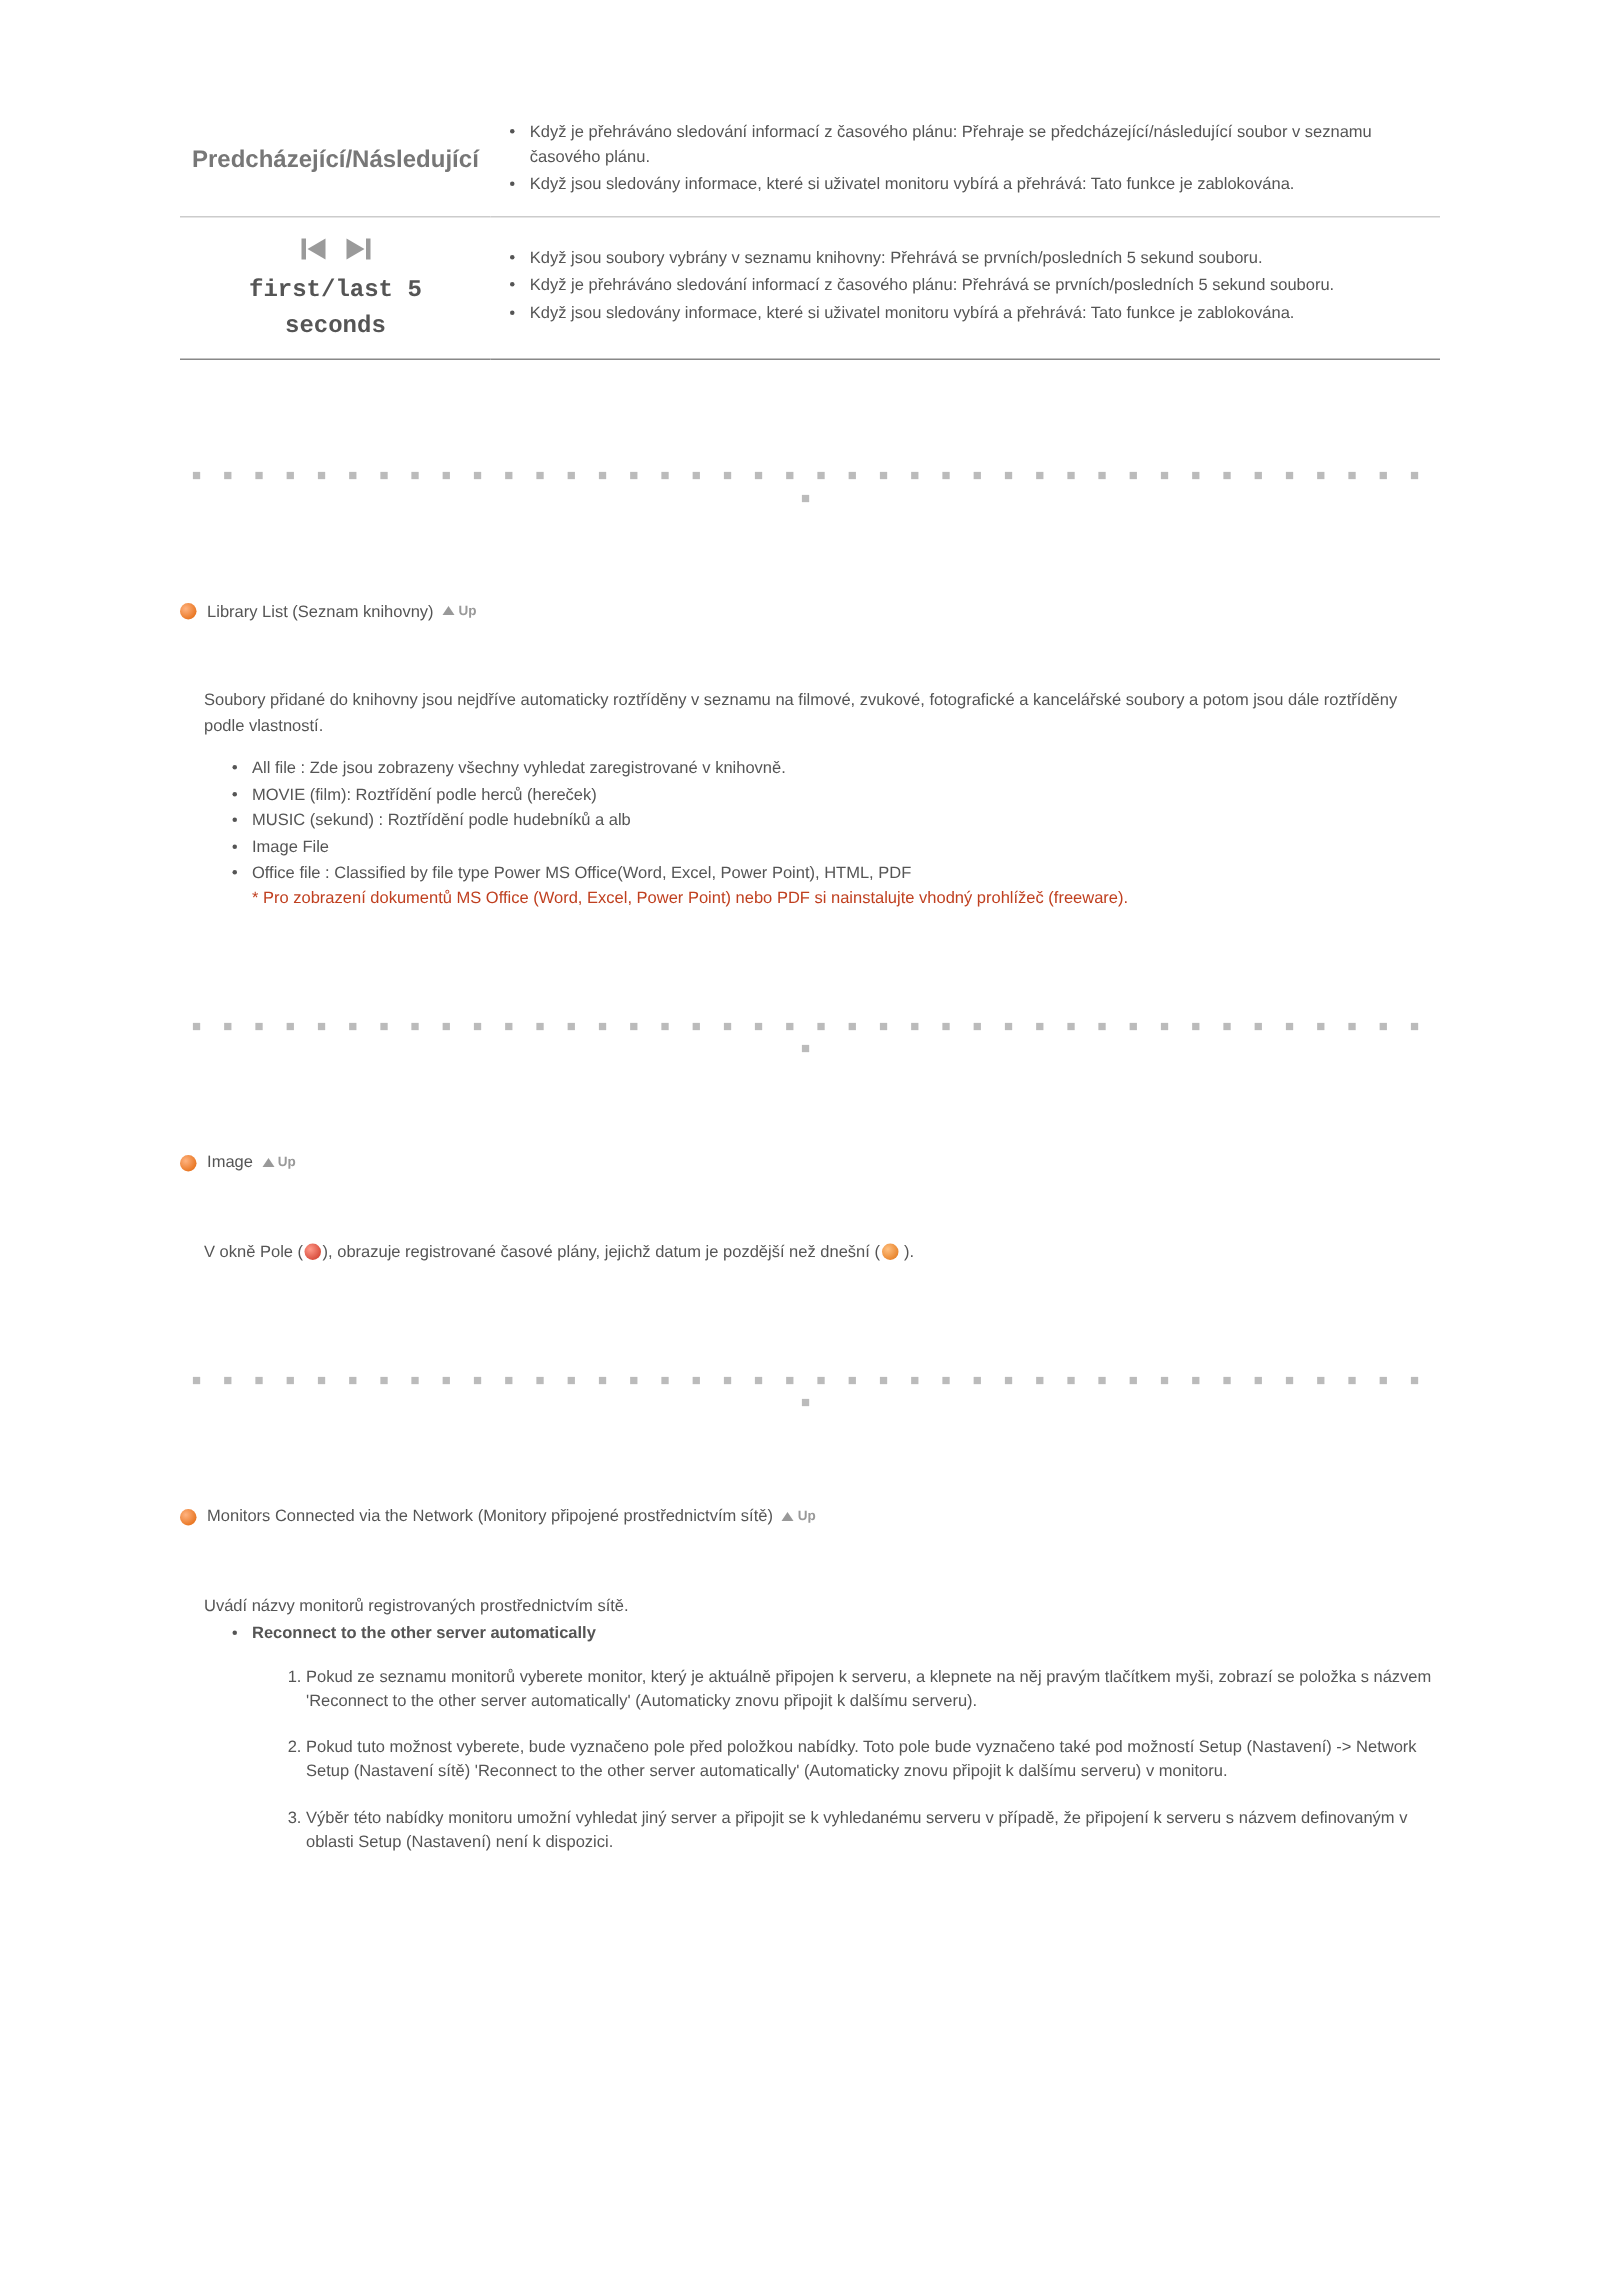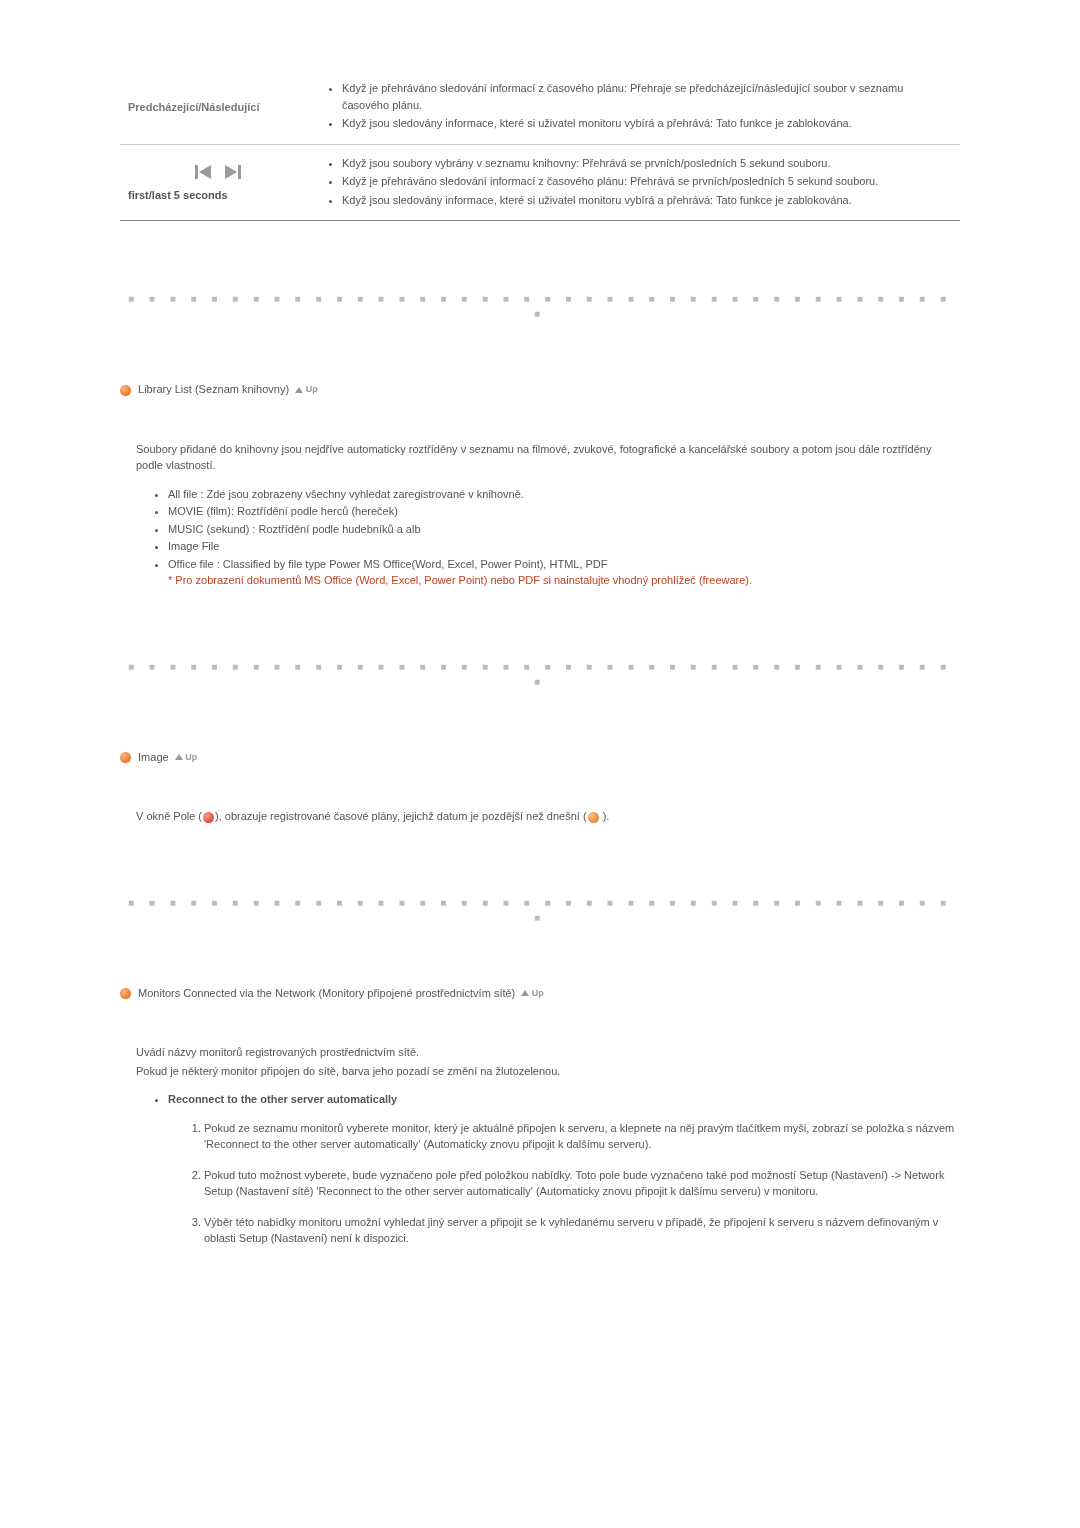--- a/index.html
+++ b/index.html
@@ -15,28 +15,30 @@
       border-collapse: collapse;
       width: 100%;
       margin-bottom: 8px;
     }
     td {
       padding: 10px 8px;
       vertical-align: middle;
     }
     .label-cell {
       width: 180px;
+      text-align: center;
       color: #777;
       font-weight: bold;
-      font-size: 11px;
+      font-size: 16px;
     }
     .label-cell .sublabel {
       font-weight: bold;
       color: #555;
       margin-top: 4px;
+      font-family: Liberation Mono, monospace;
     }
     td ul {
       margin: 0;
       padding-left: 18px;
     }
     td ul li {
       margin-bottom: 2px;
       color: #555;
     }
     .divider-row td {
@@ -214,21 +216,20 @@
 <div class="dotted-sep">■ ■ ■ ■ ■ ■ ■ ■ ■ ■ ■ ■ ■ ■ ■ ■ ■ ■ ■ ■ ■ ■ ■ ■ ■ ■ ■ ■ ■ ■ ■ ■ ■ ■ ■ ■ ■ ■ ■ ■ ■</div>
 
 <div class="section-heading">
   <span class="bullet-orange"></span>
   <span>Monitors Connected via the Network (Monitory připojené prostřednictvím sítě)</span>
   <a class="up-link"><span class="up-tri"></span> <span>Up</span></a>
 </div>
 
 <div class="content-block">
   <p style="margin-bottom:2px">Uvádí názvy monitorů registrovaných prostřednictvím sítě.</p>
-  <p>Pokud je některý monitor připojen do sítě, barva jeho pozadí se změní na žlutozelenou.</p>
 
   <ul style="padding-left:32px;margin:0 0 12px 0">
     <li class="" style="font-weight:bold">Reconnect to the other server automatically</li>
   </ul>
 
   <ol class="steps">
     <li>Pokud ze seznamu monitorů vyberete monitor, který je aktuálně připojen k serveru, a klepnete na něj pravým tlačítkem myši, zobrazí se položka s názvem 'Reconnect to the other server automatically' (Automaticky znovu připojit k dalšímu serveru).</li>
     <li>Pokud tuto možnost vyberete, bude vyznačeno pole před položkou nabídky. Toto pole bude vyznačeno také pod možností Setup (Nastavení) -&gt; Network Setup (Nastavení sítě) 'Reconnect to the other server automatically' (Automaticky znovu připojit k dalšímu serveru) v monitoru.</li>
     <li>Výběr této nabídky monitoru umožní vyhledat jiný server a připojit se k vyhledanému serveru v případě, že připojení k serveru s názvem definovaným v oblasti Setup (Nastavení) není k dispozici.</li>
   </ol>

